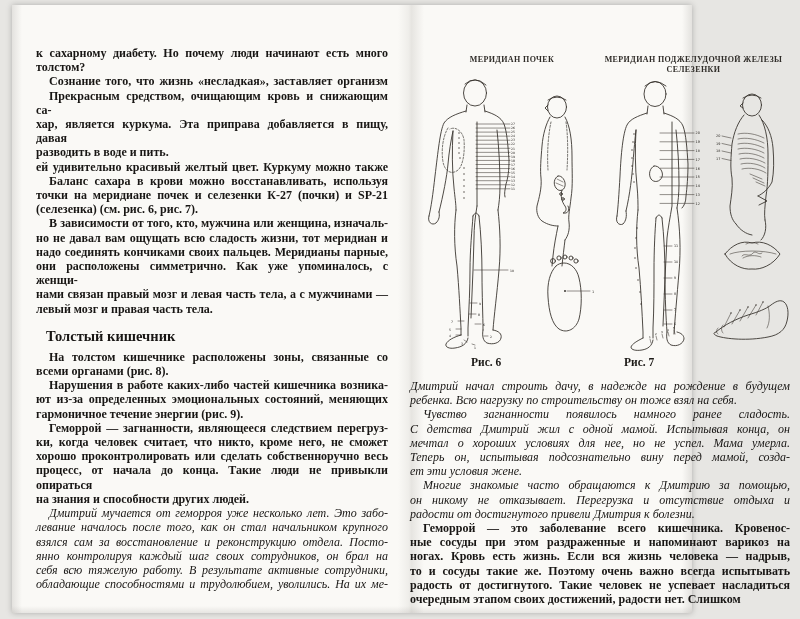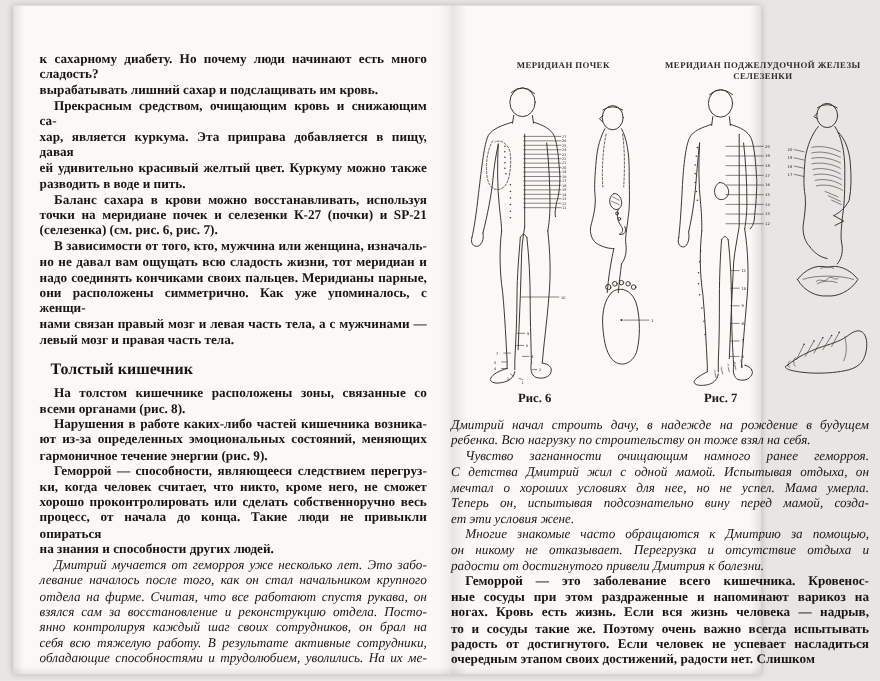--- a/index.html
+++ b/index.html
@@ -29,21 +29,21 @@
   .heading{font-weight:700;font-size:14.5px;line-height:16px;margin:12px 0 6px 10px;}
 
   
   .figheader{position:absolute;top:50px;font-family:"Liberation Serif",serif;
              font-size:8px;line-height:9.5px;font-weight:600;letter-spacing:0.4px;
              text-align:center;color:#2f2c28;}
   .fh6{left:405px;width:190px;}
   .fh7{left:585px;width:193px;}
   .figcaption{position:absolute;top:351px;font-weight:700;font-size:11.5px;color:#1c1a17;}
   .fc6{left:459px;}
-  .fc7{left:628px;}
+  .fc7{left:612px;}
 
   
   .figsvg{position:absolute;}
   .f6{left:408px;top:73px;width:190px;height:280px;}
   .f7{left:598px;top:73px;width:185px;height:285px;}
   .figsvg path,.figsvg line,.figsvg ellipse,.figsvg circle{stroke:#3a3630;stroke-width:0.9;fill:none;stroke-linecap:round;stroke-linejoin:round;}
   .figsvg .dash{stroke-dasharray:2 1.6;stroke-width:0.7;}
   .figsvg .thin{stroke-width:0.55;}
   .figsvg .dot{fill:#3a3630;stroke:none;}
   .figsvg text{fill:#26231f;stroke:none;font-family:"DejaVu Sans",sans-serif;}
@@ -55,30 +55,30 @@
 <div id="canvas">
   <div class="spread">
     <div class="edge-l"></div>
     <div class="edge-r"></div>
     <div class="edge-b"></div>
     <div class="spine"></div>
 
     <div class="textcol left-col">
         <div class="para regular">
           <div class="line">к сахарному диабету. Но почему люди начинают есть много</div>
-          <div class="line last">сладость?</div>
-        </div>
-        <div class="para regular">
-          <div class="line last">вырабатывать лишний сахар и подслащивать им кровь.</div>
+          <div class="line last">толстом?</div>
+        </div>
+        <div class="para regular">
+          <div class="line first">Сознание того, что жизнь «несладкая», заставляет организм</div>
         </div>
         <div class="para regular">
           <div class="line first">Прекрасным средством, очищающим кровь и снижающим са-</div>
           <div class="line">хар, является куркума. Эта приправа добавляется в пищу, давая</div>
+          <div class="line last">разводить в воде и пить.</div>
           <div class="line">ей удивительно красивый желтый цвет. Куркуму можно также</div>
-          <div class="line last">разводить в воде и пить.</div>
         </div>
         <div class="para regular">
           <div class="line first">Баланс сахара в крови можно восстанавливать, используя</div>
           <div class="line">точки на меридиане почек и селезенки К-27 (почки) и SP-21</div>
           <div class="line last">(селезенка) (см. рис. 6, рис. 7).</div>
         </div>
         <div class="para regular">
           <div class="line first">В зависимости от того, кто, мужчина или женщина, изначаль-</div>
           <div class="line">но не давал вам ощущать всю сладость жизни, тот меридиан и</div>
           <div class="line">надо соединять кончиками своих пальцев. Меридианы парные,</div>
@@ -90,30 +90,29 @@
         <div class="para regular">
           <div class="line first">На толстом кишечнике расположены зоны, связанные со</div>
           <div class="line last">всеми органами (рис. 8).</div>
         </div>
         <div class="para regular">
           <div class="line first">Нарушения в работе каких-либо частей кишечника возника-</div>
           <div class="line">ют из-за определенных эмоциональных состояний, меняющих</div>
           <div class="line last">гармоничное течение энергии (рис. 9).</div>
         </div>
         <div class="para regular">
-          <div class="line first">Геморрой — способности, являющееся следствием перегруз-</div>
+          <div class="line first">Геморрой — загнанности, являющееся следствием перегруз-</div>
           <div class="line">ки, когда человек считает, что никто, кроме него, не сможет</div>
           <div class="line">хорошо проконтролировать или сделать собственноручно весь</div>
           <div class="line">процесс, от начала до конца. Такие люди не привыкли опираться</div>
           <div class="line last">на знания и способности других людей.</div>
         </div>
         <div class="para italic">
           <div class="line first">Дмитрий мучается от геморроя уже несколько лет. Это забо-</div>
           <div class="line">левание началось после того, как он стал начальником крупного</div>
-          <div class="line">отдела на фирме. Считая, что все работают спустя рукава, он</div>
           <div class="line">взялся сам за восстановление и реконструкцию отдела. Посто-</div>
           <div class="line">янно контролируя каждый шаг своих сотрудников, он брал на</div>
           <div class="line">себя всю тяжелую работу. В результате активные сотрудники,</div>
           <div class="line">обладающие способностями и трудолюбием, уволились. На их ме-</div>
         </div>
       </div>
 
     <div class="figheader fh6">МЕРИДИАН ПОЧЕК</div>
     <div class="figheader fh7">
       <div>МЕРИДИАН ПОДЖЕЛУДОЧНОЙ ЖЕЛЕЗЫ</div>
@@ -381,34 +380,34 @@
 
     <div class="figcaption fc6">Рис. 6</div>
     <div class="figcaption fc7">Рис. 7</div>
 
     <div class="textcol right-col">
         <div class="para italic">
           <div class="line">Дмитрий начал строить дачу, в надежде на рождение в будущем</div>
           <div class="line last">ребенка. Всю нагрузку по строительству он тоже взял на себя.</div>
         </div>
         <div class="para italic">
-          <div class="line first">Чувство загнанности очищающим намного ранее геморроя.</div>
-          <div class="line">С детства Дмитрий жил с одной мамой. Испытывая отдыха, он</div>
+          <div class="line first">Чувство загнанности появилось намного ранее сладость.</div>
+          <div class="line">С детства Дмитрий жил с одной мамой. Испытывая конца, он</div>
           <div class="line">мечтал о хороших условиях для нее, но не успел. Мама умерла.</div>
           <div class="line">Теперь он, испытывая подсознательно вину перед мамой, созда-</div>
           <div class="line last">ет эти условия жене.</div>
         </div>
         <div class="para italic">
           <div class="line first">Многие знакомые часто обращаются к Дмитрию за помощью,</div>
           <div class="line">он никому не отказывает. Перегрузка и отсутствие отдыха и</div>
           <div class="line last">радости от достигнутого привели Дмитрия к болезни.</div>
         </div>
         <div class="para regular">
           <div class="line first">Геморрой — это заболевание всего кишечника. Кровенос-</div>
           <div class="line">ные сосуды при этом раздраженные и напоминают варикоз на</div>
           <div class="line">ногах. Кровь есть жизнь. Если вся жизнь человека — надрыв,</div>
           <div class="line">то и сосуды такие же. Поэтому очень важно всегда испытывать</div>
-          <div class="line">радость от достигнутого. Если человек не успевает насладиться</div>
+          <div class="line">радость от достигнутого. Такие человек не успевает насладиться</div>
           <div class="line last">очередным этапом своих достижений, радости нет. Слишком</div>
         </div>
       </div>
   </div>
 </div>
 
 </body></html>

